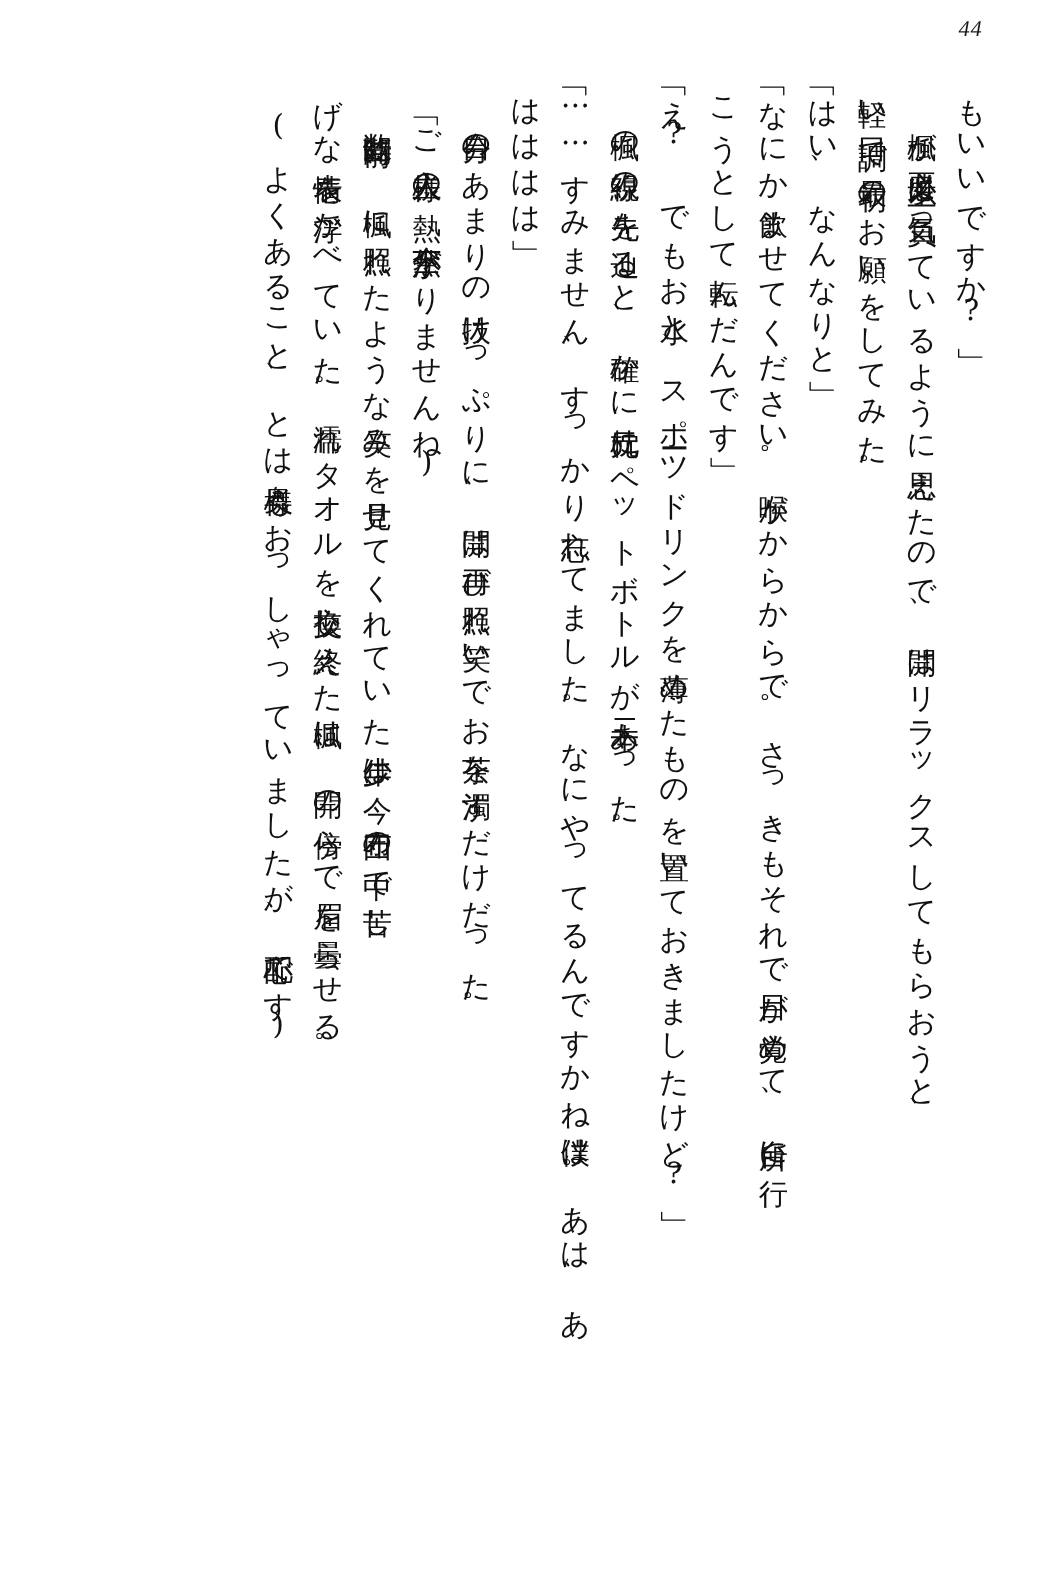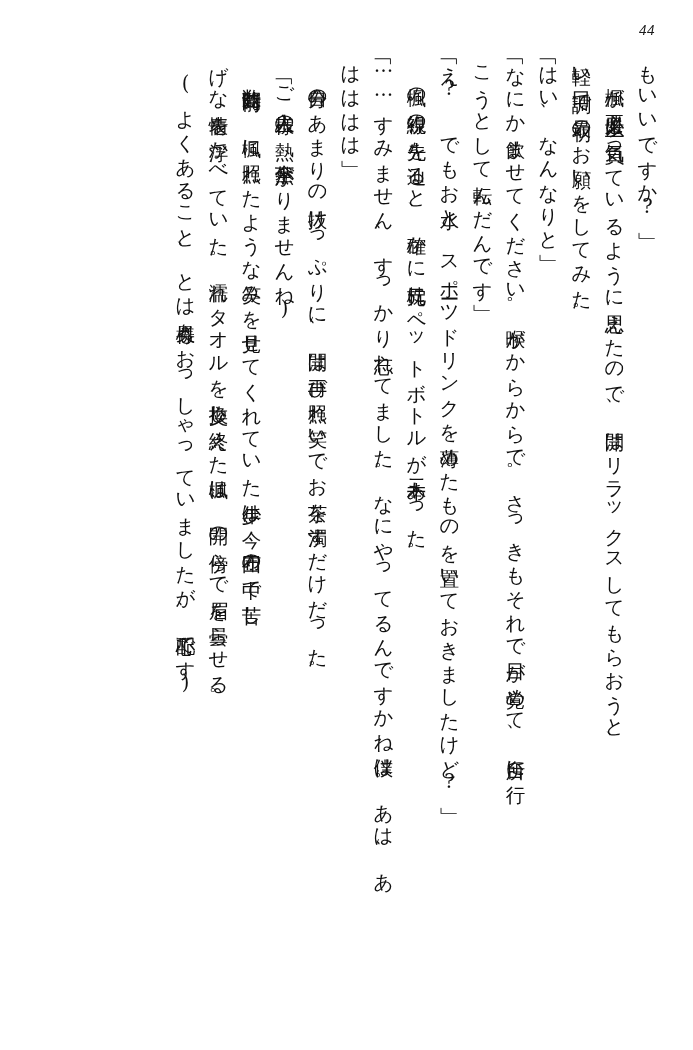--- a/index.html
+++ b/index.html
@@ -16,21 +16,21 @@
   }
   .page {
     position: relative;
     width: 693px;
     height: 1050px;
     background: #ffffff;
     box-sizing: border-box;
   }
   .page-number {
     position: absolute;
-    top: 22px;
+    top: 12px;
     right: 38px;
     font-size: 15px;
     font-style: italic;
     font-family: "Liberation Serif", "DejaVu Serif", serif;
     color: #1a1a1a;
     letter-spacing: 0.5px;
   }
   
   .text-body {
     position: absolute;

